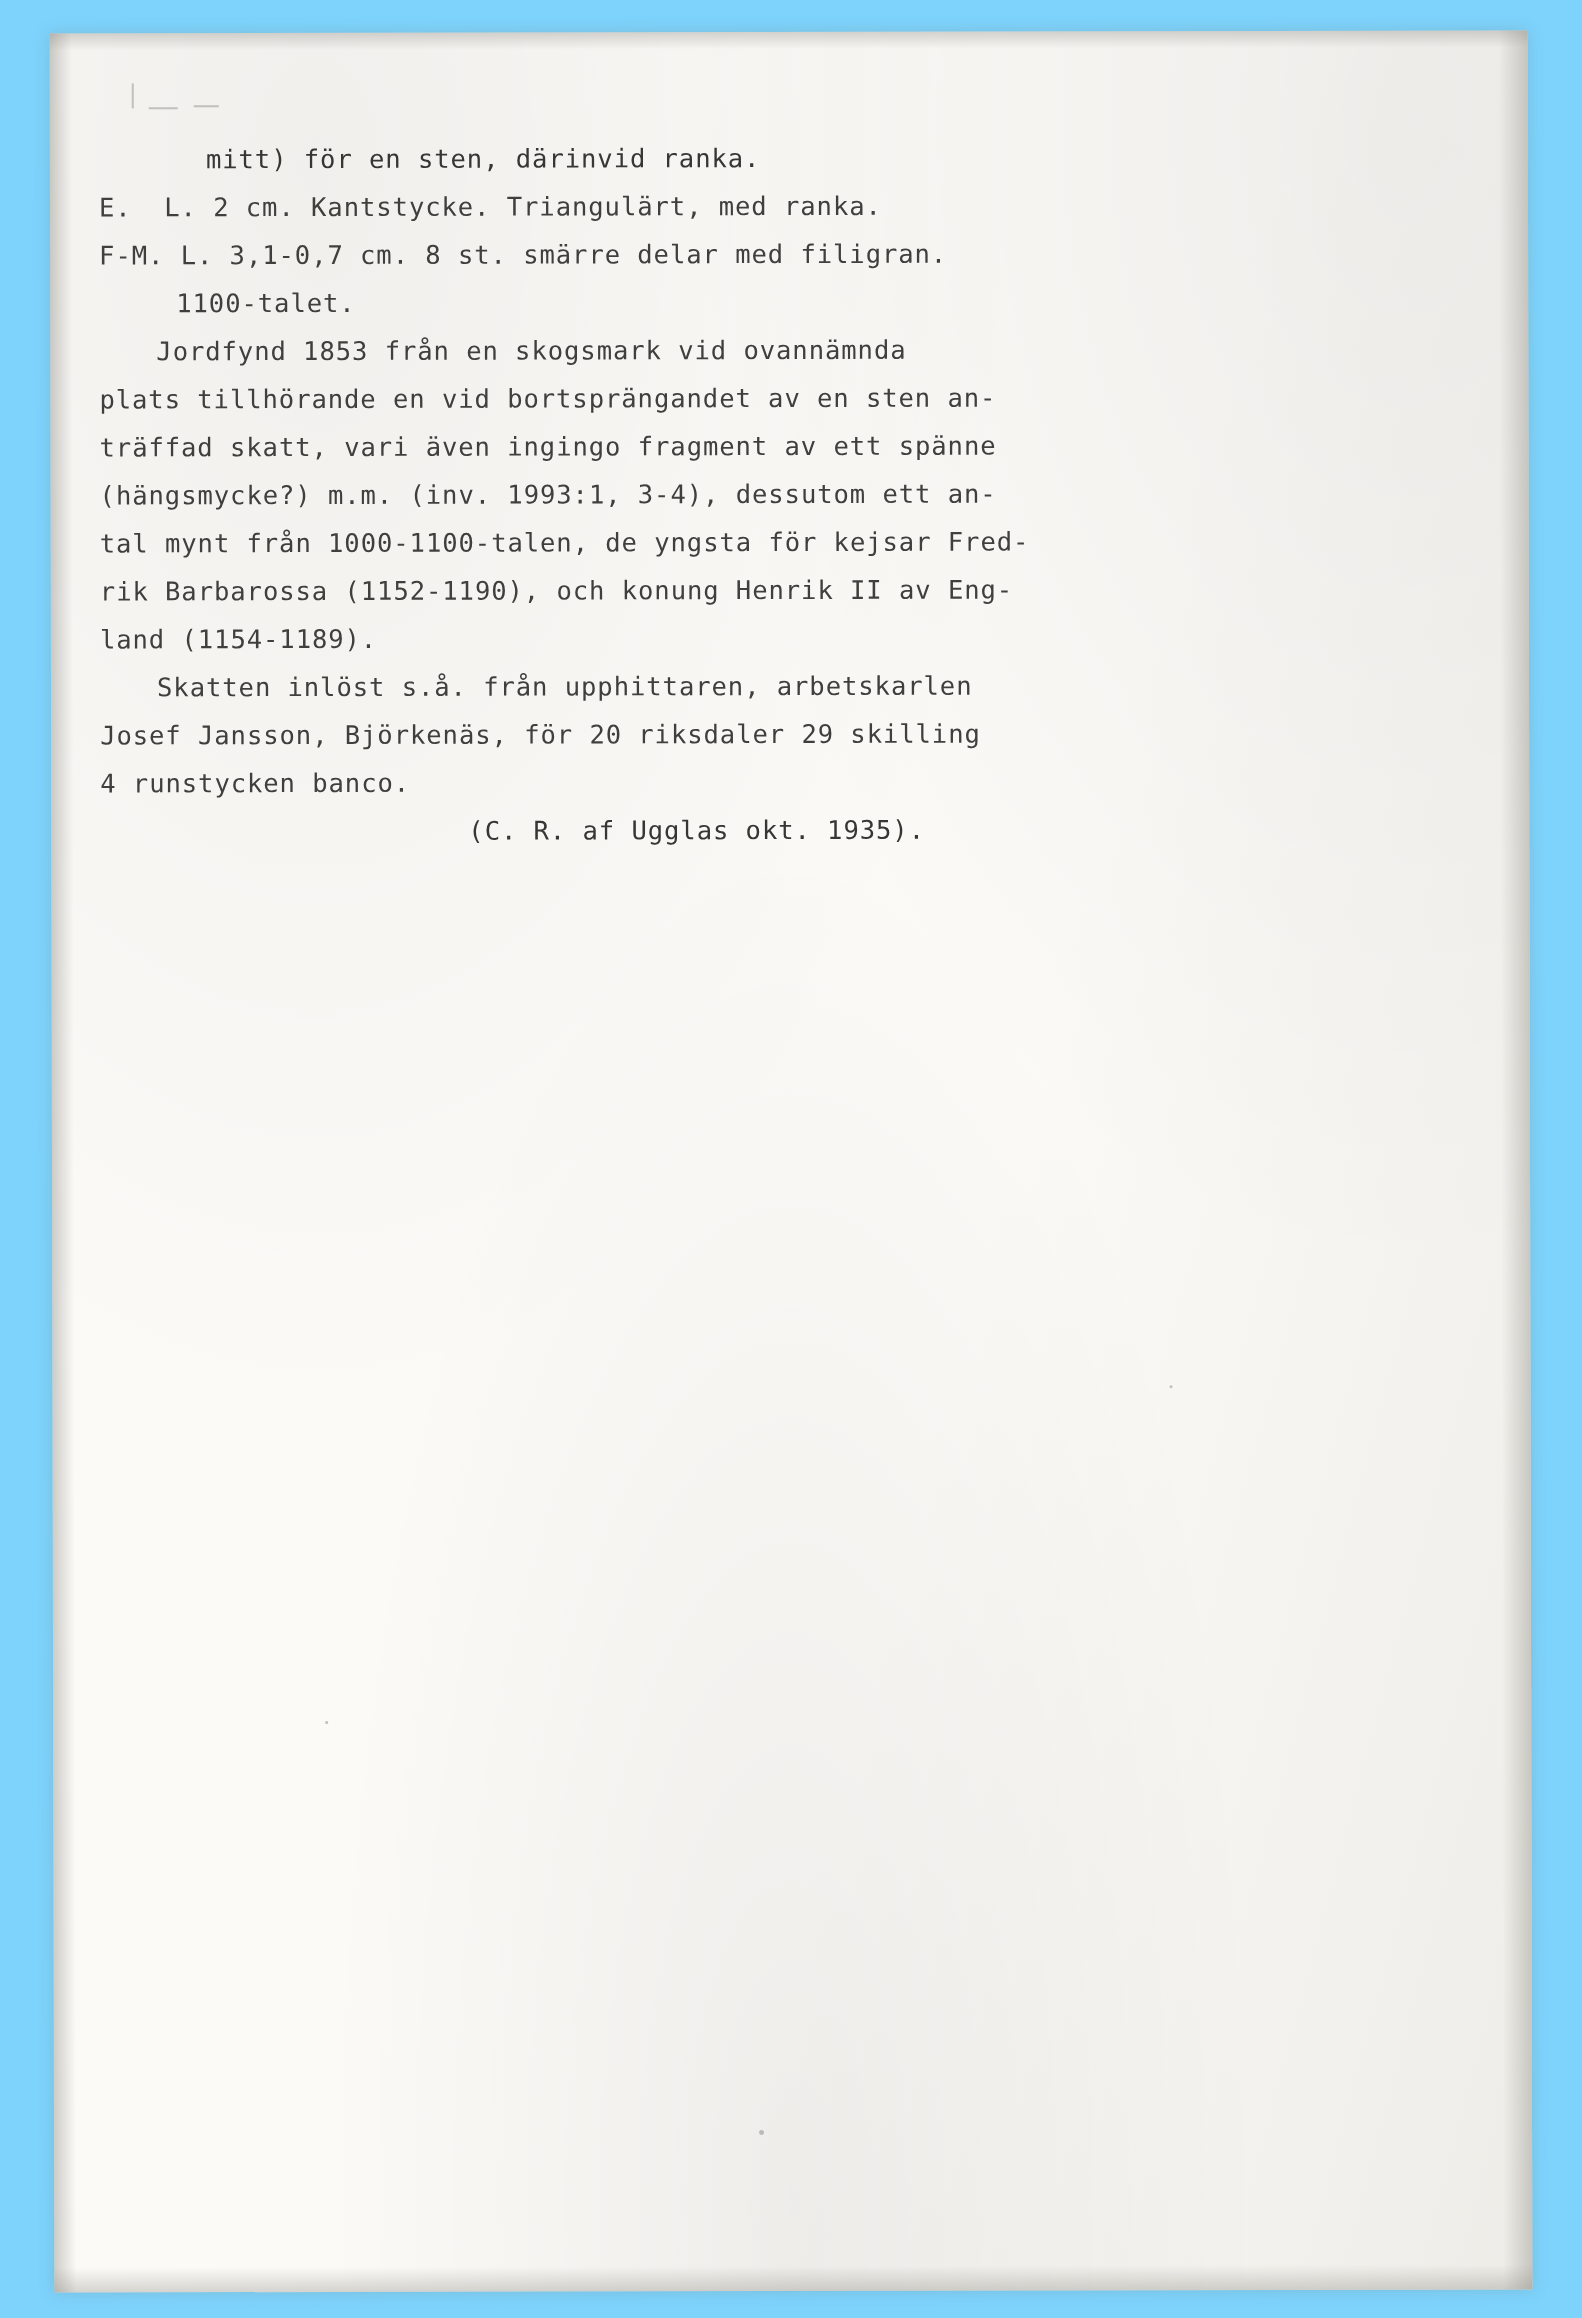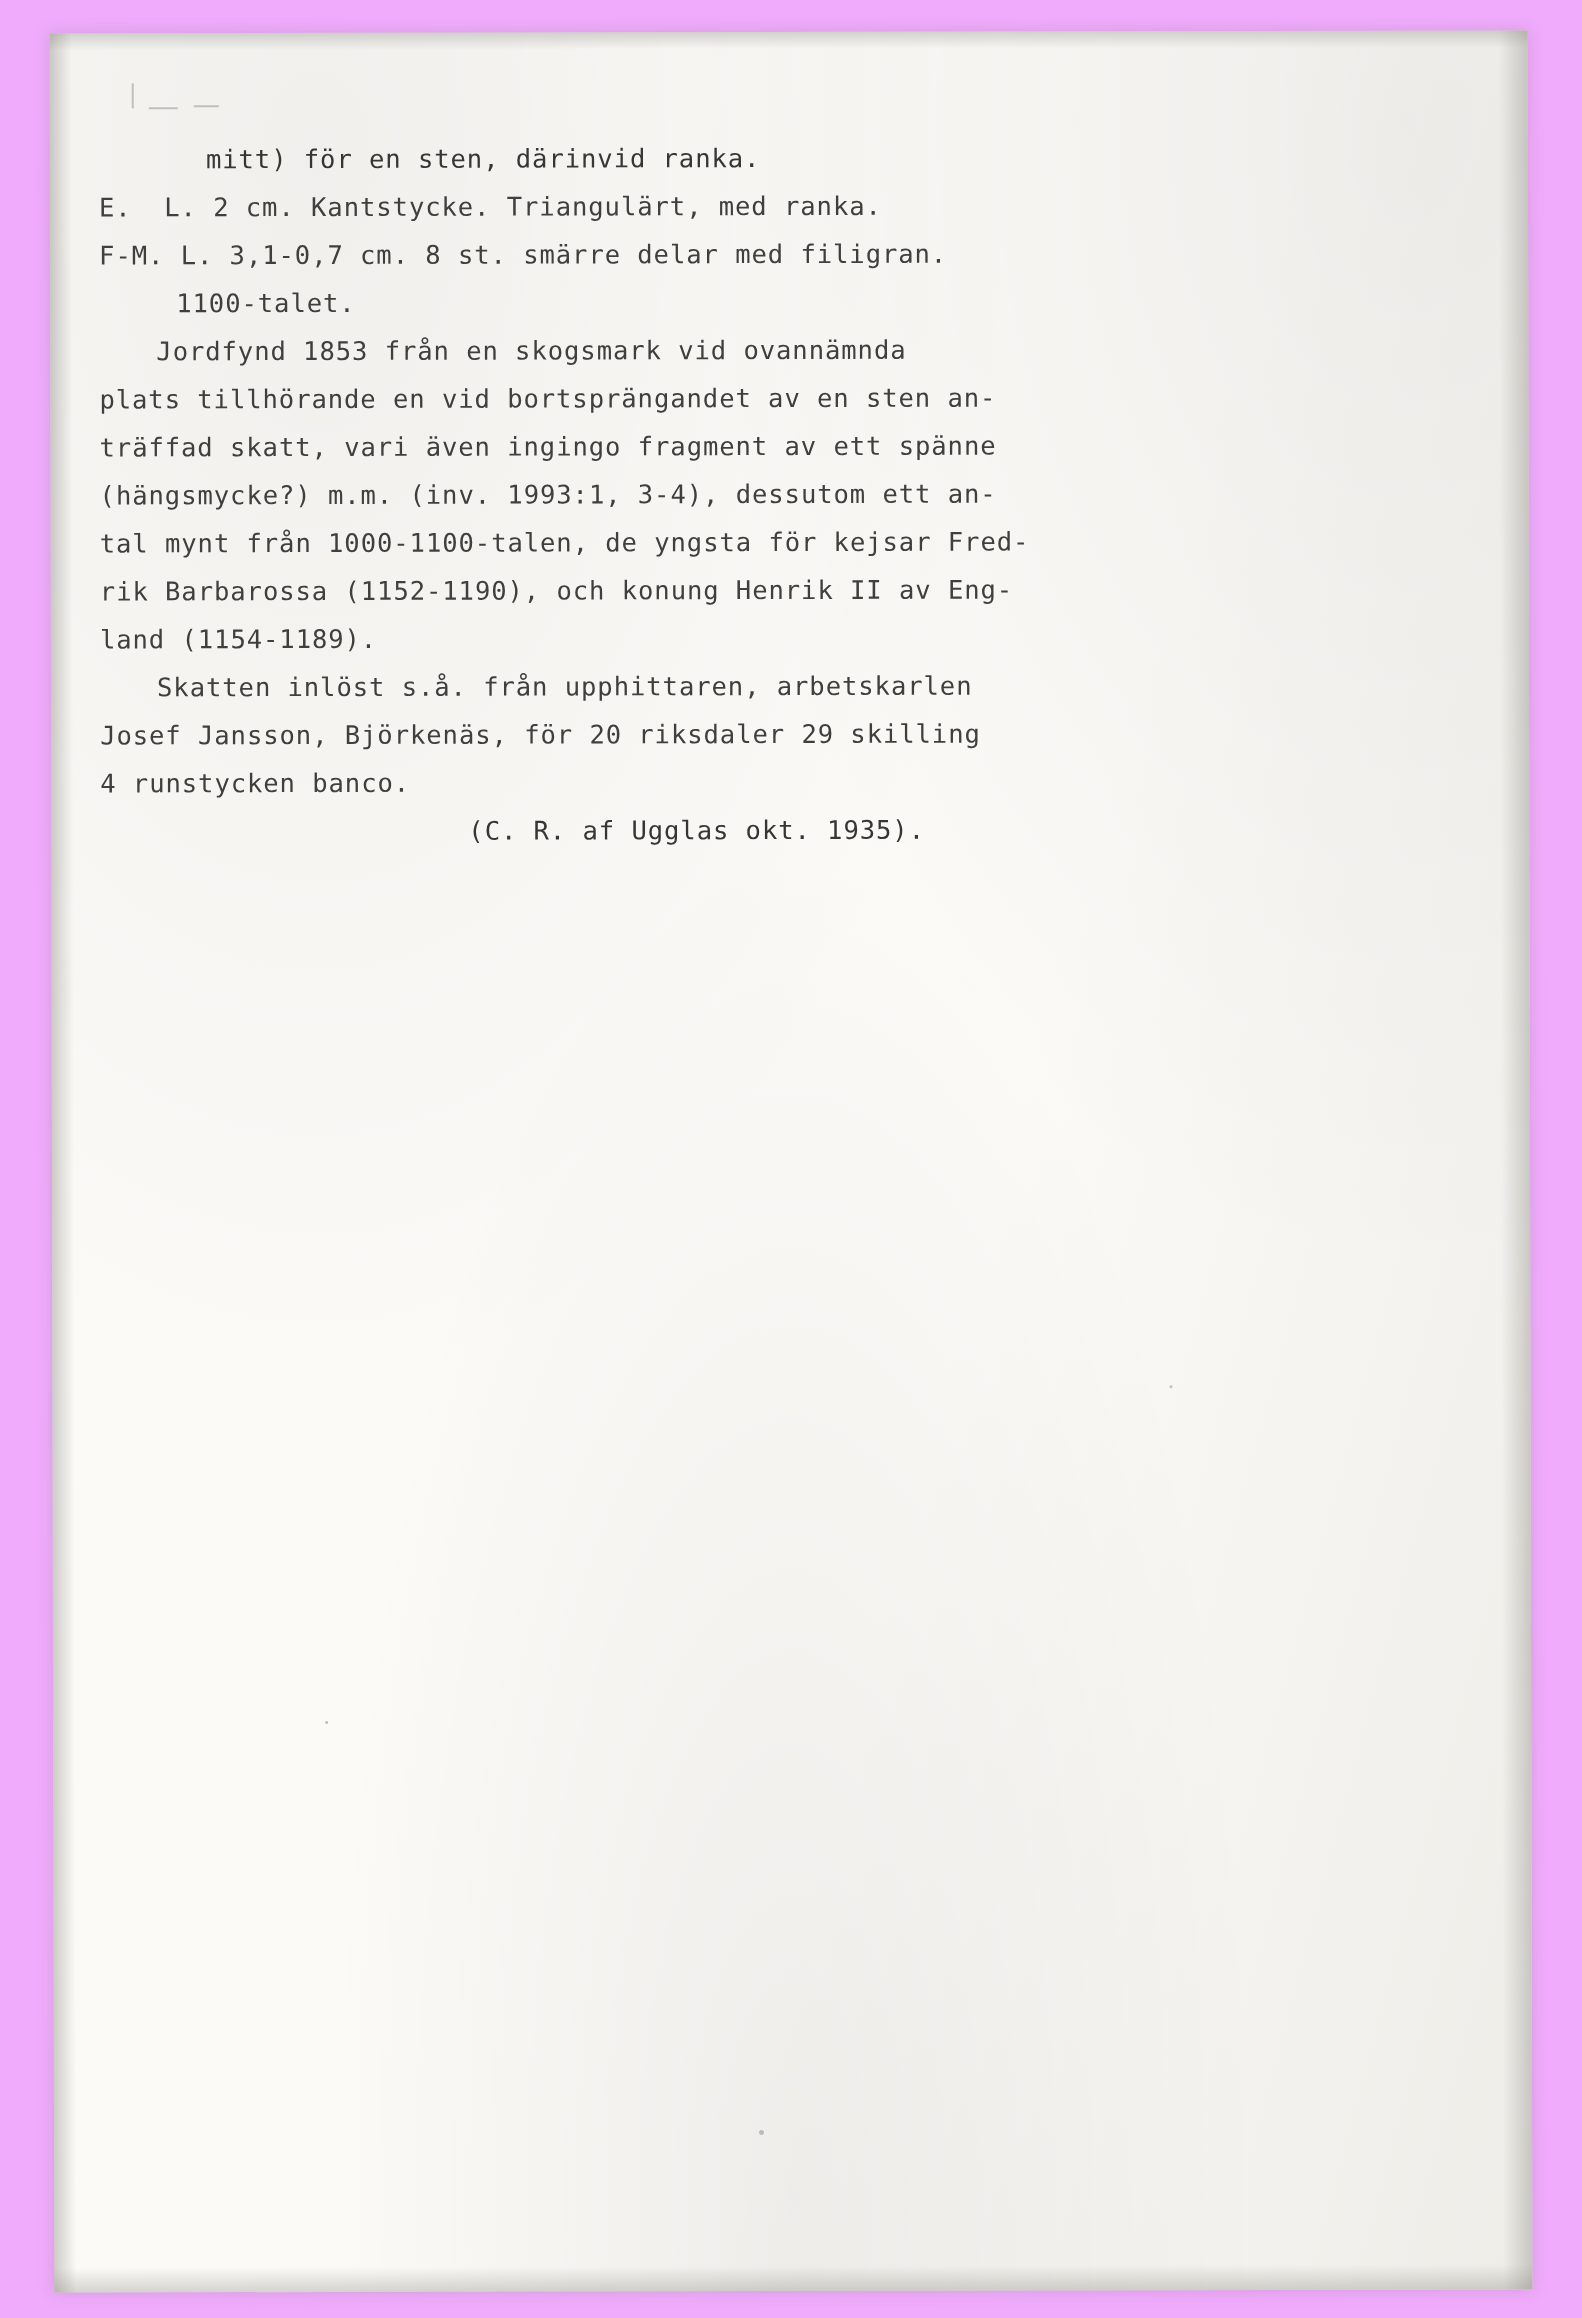--- a/index.html
+++ b/index.html
@@ -14,21 +14,21 @@
     font-family: "DejaVu Sans Mono", monospace;
   }
 
   
   #scan-page {
     position: absolute;
     left: 0;
     top: 0;
     width: 1582px;
     height: 2319px;
-    background: #f0abfc;
+    background: #7dd3fc;
   }
 
   
   #paper-sheet {
     position: absolute;
     left: 52px;
     top: 32px;
     width: 1478px;
     height: 2259px;
     background: #fbfaf7;

